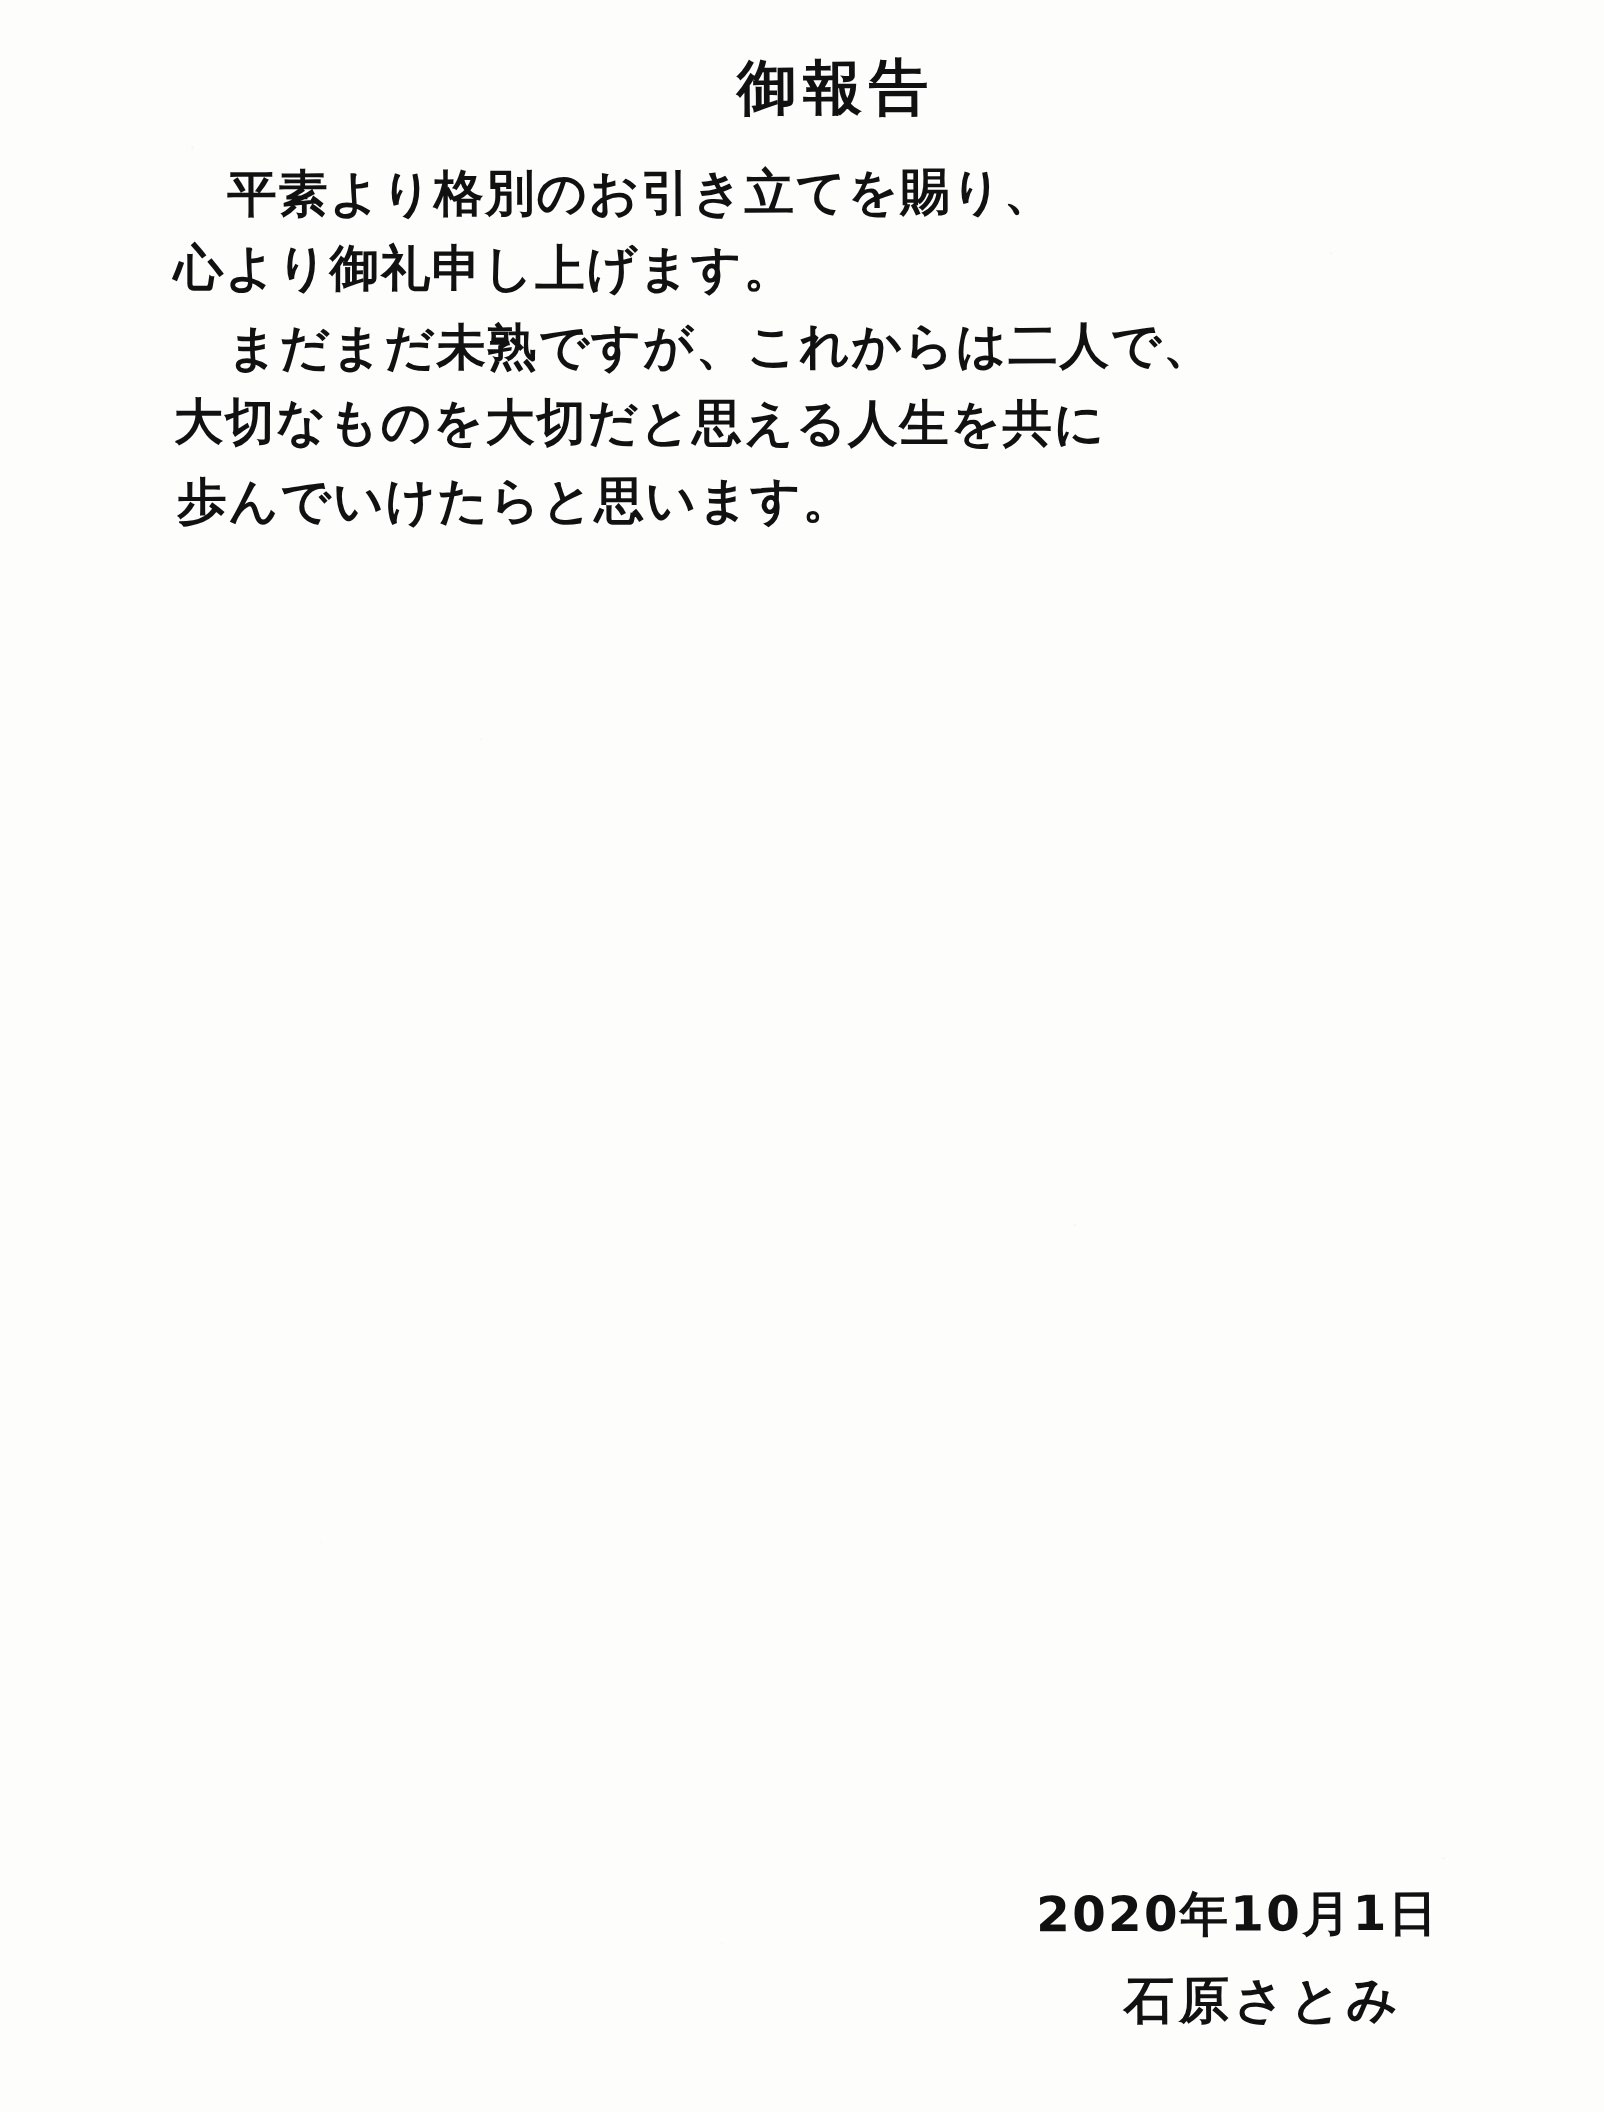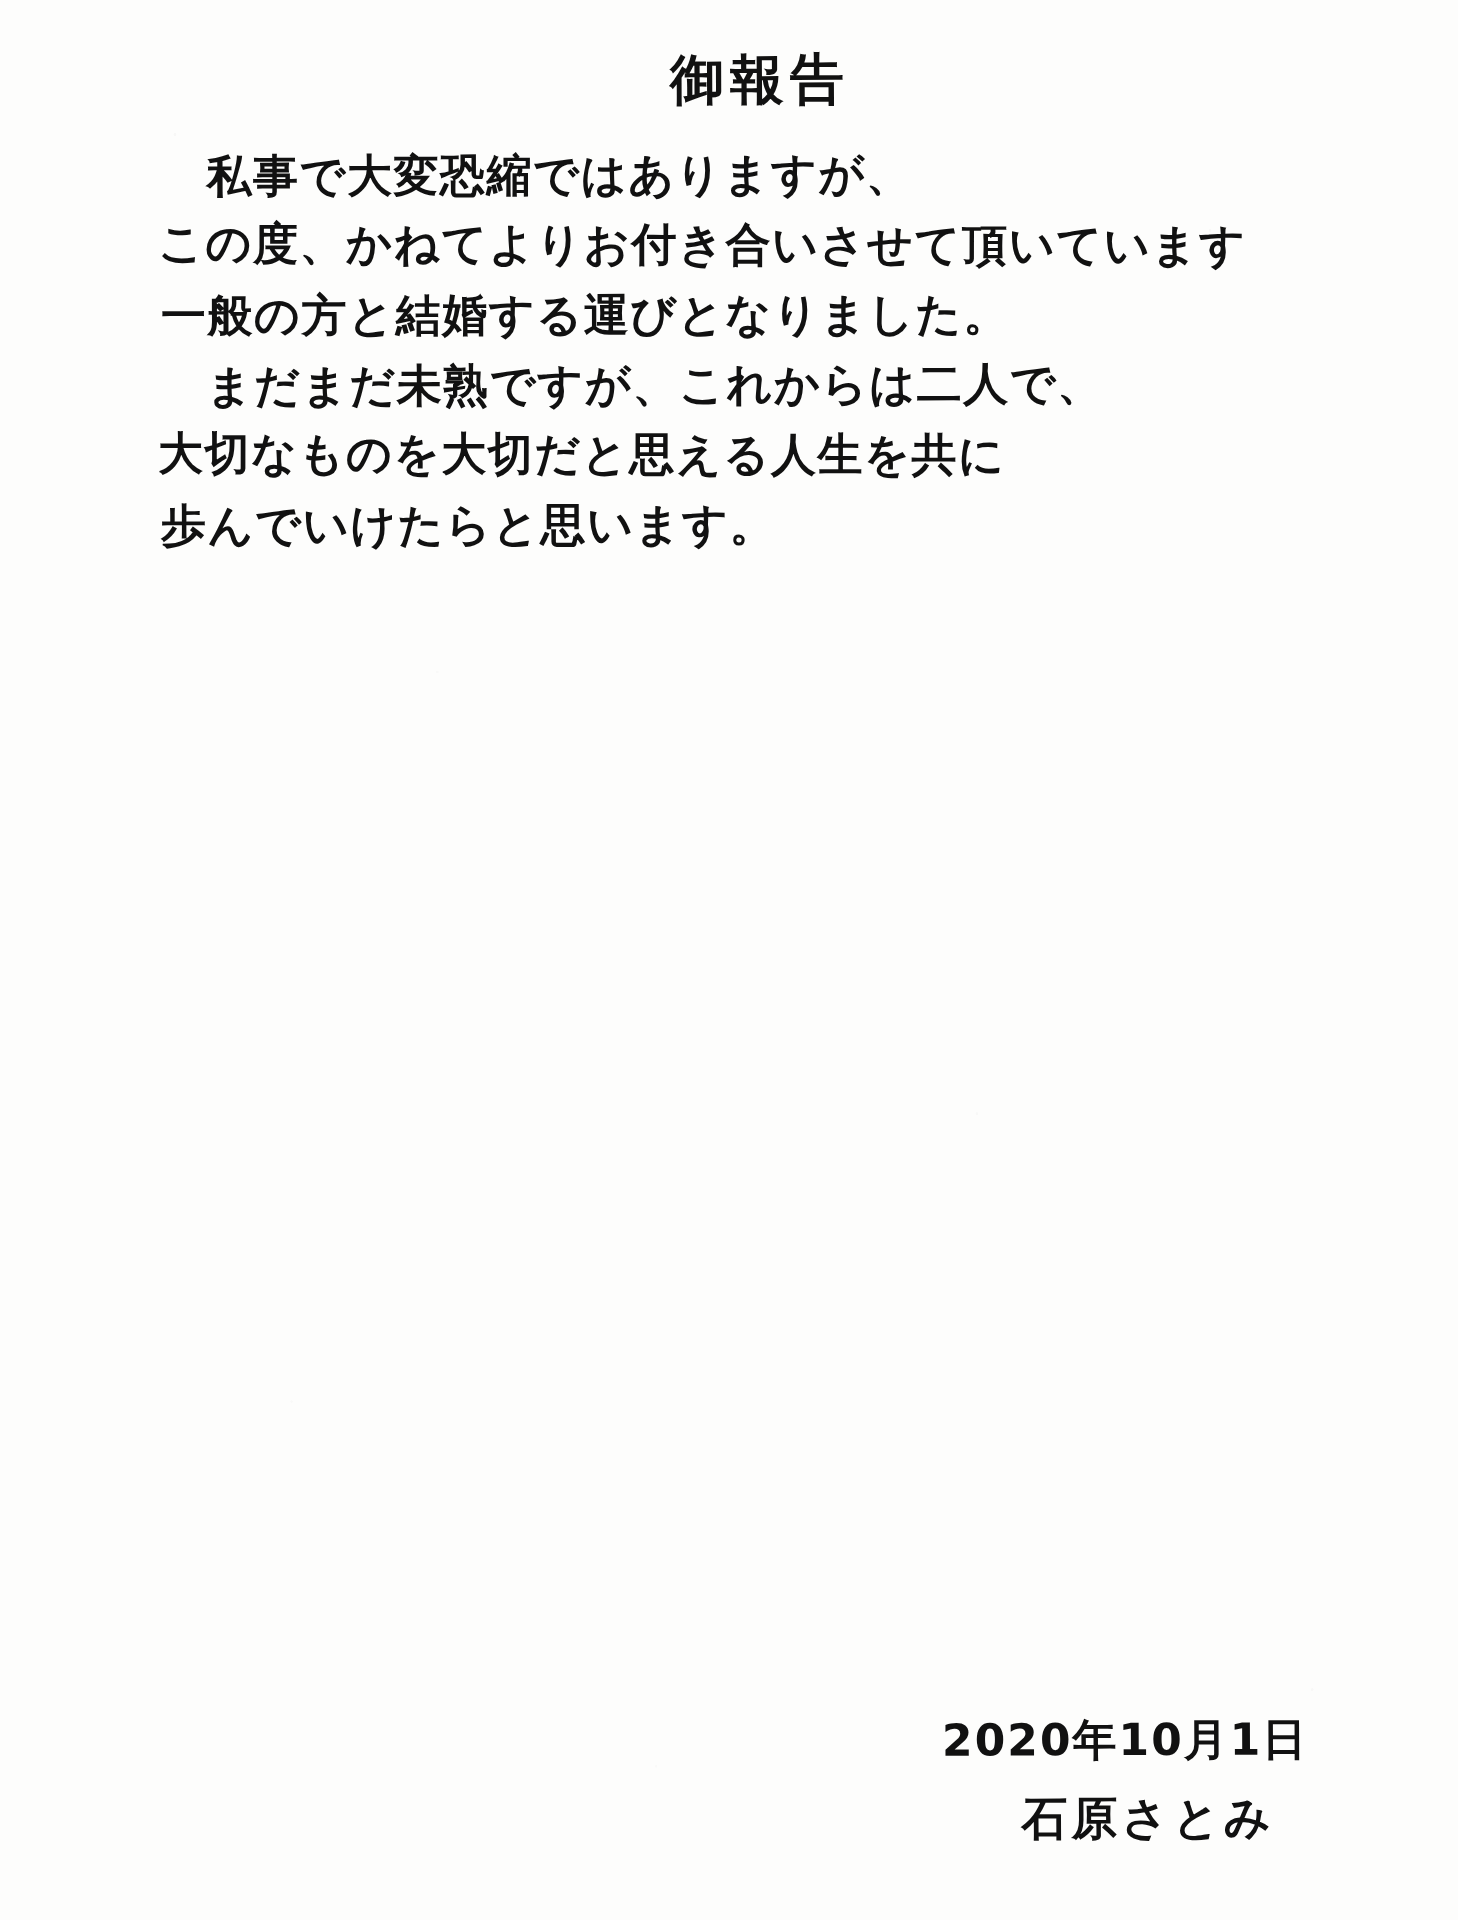--- a/index.html
+++ b/index.html
@@ -102,26 +102,25 @@
 </head>
 <body>
 
 <div class="letter-sheet">
   <div class="paper-noise"></div>
 
   <h1 class="doc-title">御報告</h1>
 
   <div class="body-block">
 
+    <div class="para">
+      <span class="line">　平素より格別のお引き立てを賜り、</span>
+      <span class="line">心より御礼申し上げます。</span>
+    </div>
 
-    <div class="para">
-      <span class="line">　私事で大変恐縮ではありますが、</span>
-      <span class="line">この度、かねてよりお付き合いさせて頂いています</span>
-      <span class="line">一般の方と結婚する運びとなりました。</span>
-    </div>
 
 
     <div class="para">
       <span class="line">　まだまだ未熟ですが、これからは二人で、</span>
       <span class="line">大切なものを大切だと思える人生を共に</span>
       <span class="line">歩んでいけたらと思います。</span>
     </div>
 
 
 

